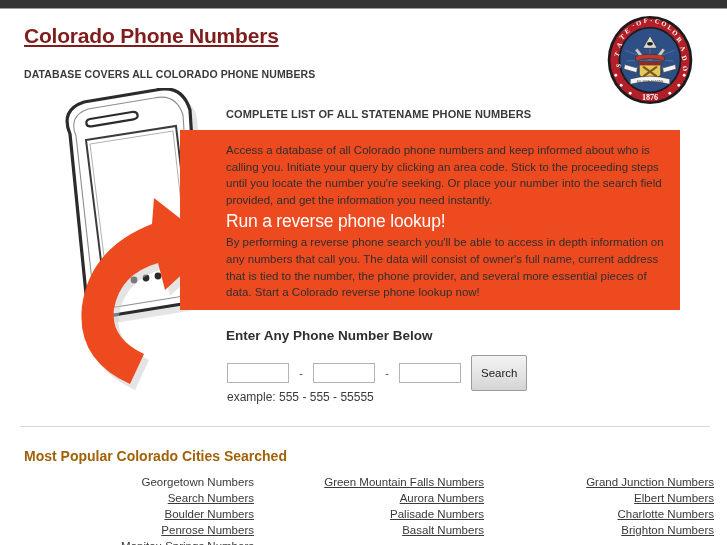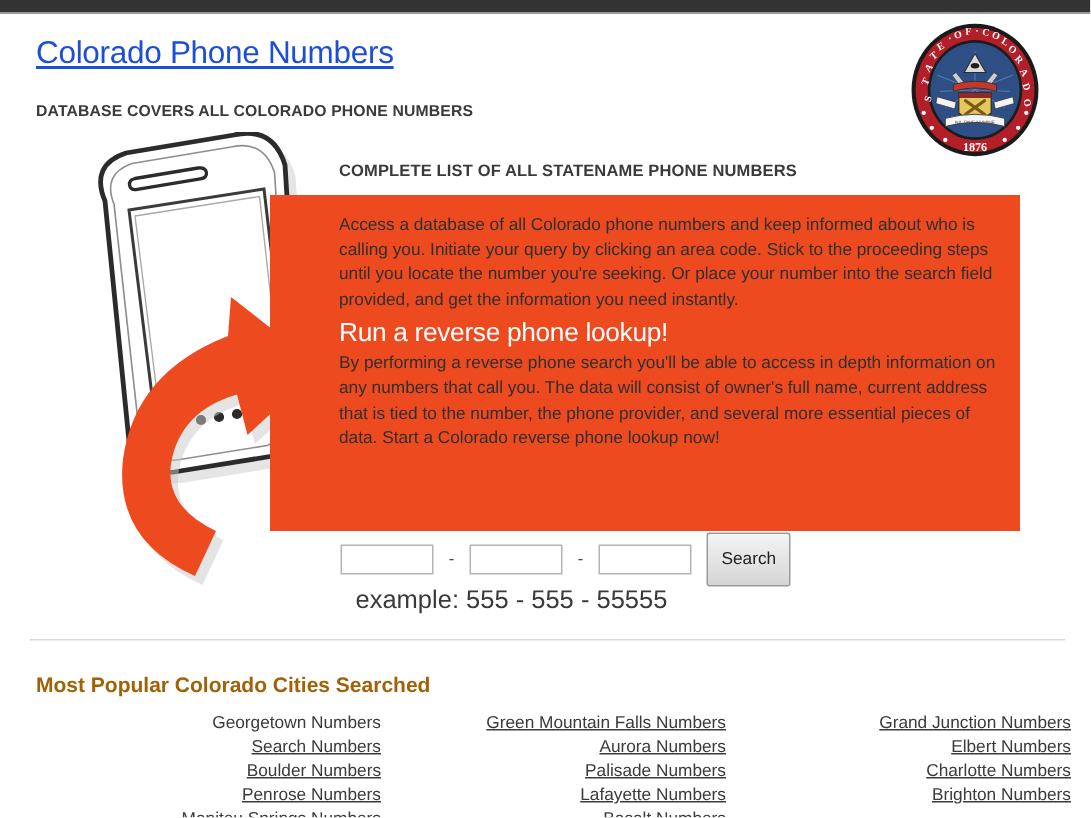--- a/index.html
+++ b/index.html
@@ -32,23 +32,23 @@
     border-bottom: 1px solid #9a9a9a;
   }
 
   
   .site-title {
     position: absolute;
     left: 24px;
     top: 24px;
     margin: 0;
     font-size: 21px;
-    font-weight: normal;
+    font-weight: bold;
     letter-spacing: -0.2px;
-    color: #1d4ed8;
+    color: #7f1d1d;
     text-decoration: underline;
     cursor: pointer;
     line-height: 1.1;
   }
   .site-tagline {
     position: absolute;
     left: 24px;
     top: 68px;
     margin: 0;
     font-size: 10.5px;
@@ -85,21 +85,21 @@
     font-weight: bold;
     letter-spacing: 0.1px;
     color: #3a3a3a;
   }
 
   .orange-panel {
     position: absolute;
     left: 180px;
     top: 130px;
     width: 500px;
-    height: 224px;
+    height: 180px;
     background: #ee4a1f;
     z-index: 1;
   }
   .orange-panel-inner {
     position: absolute;
     left: 46px;
     top: 12px;
     width: 438px;
   }
   .orange-panel p {
@@ -160,23 +160,23 @@
     border: 1px solid #9b9b9b;
     border-radius: 2px;
     background: linear-gradient(to bottom, #f3f3f3 0%, #e2e2e2 60%, #d4d4d4 100%);
     font-family: "Liberation Sans", sans-serif;
     font-size: 11.5px;
     color: #202020;
     cursor: pointer;
   }
   .example-text {
     position: absolute;
-    left: 237px;
+    left: 227px;
     top: 390px;
-    font-size: 17px;
+    font-size: 12px;
     color: #3a3a3a;
   }
 
   
   .divider {
     position: absolute;
     left: 20px;
     top: 426px;
     width: 690px;
     height: 1px;
@@ -359,21 +359,20 @@
         <span class="city-link plain">Georgetown Numbers</span>
         <span class="city-link">Search Numbers</span>
         <span class="city-link">Boulder Numbers</span>
         <span class="city-link">Penrose Numbers</span>
         <span class="city-link">Manitou Springs Numbers</span>
       </div>
       <div class="cities-col">
         <span class="city-link">Green Mountain Falls Numbers</span>
         <span class="city-link">Aurora Numbers</span>
         <span class="city-link">Palisade Numbers</span>
-        <span class="city-link">Lafayette Numbers</span>
         <span class="city-link">Basalt Numbers</span>
       </div>
       <div class="cities-col">
         <span class="city-link">Grand Junction Numbers</span>
         <span class="city-link">Elbert Numbers</span>
         <span class="city-link">Charlotte Numbers</span>
         <span class="city-link">Brighton Numbers</span>
       </div>
     </div>
 

